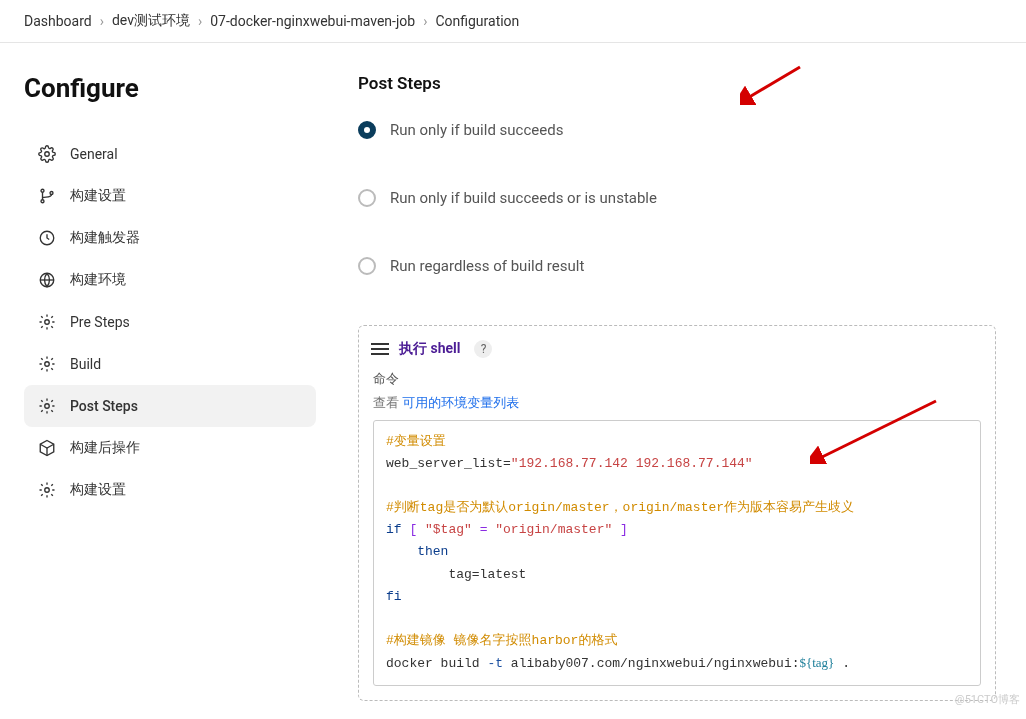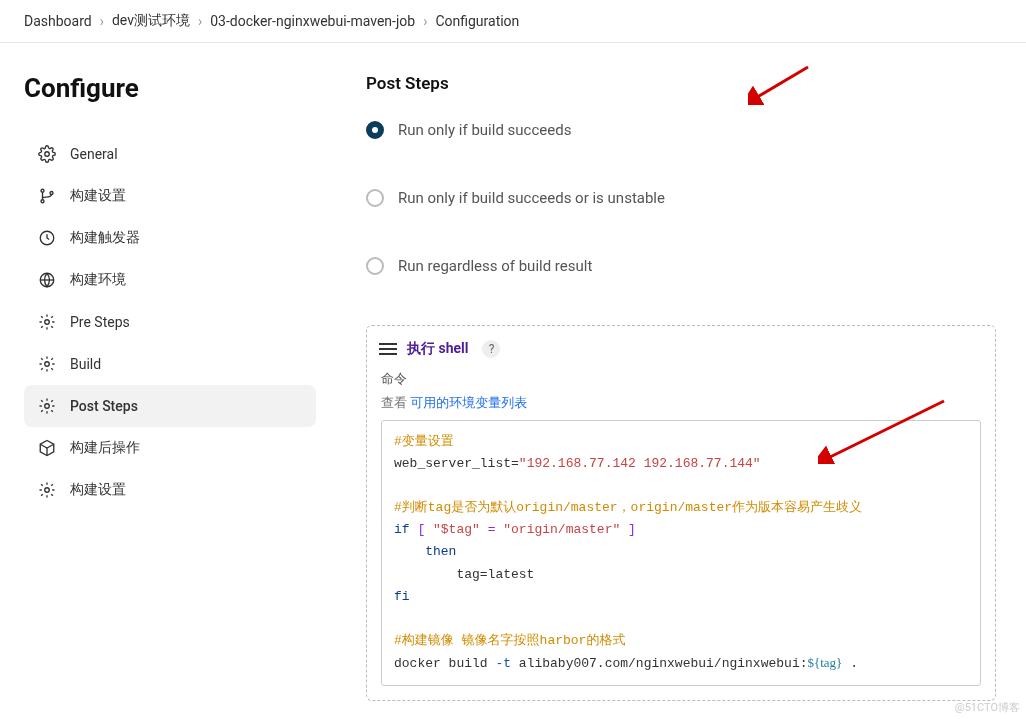--- a/index.html
+++ b/index.html
@@ -2,21 +2,21 @@
 <html><head>
 <meta charset="utf-8">
 <style>
 * { box-sizing: border-box; margin: 0; padding: 0; }
 body { font-family: -apple-system, BlinkMacSystemFont, "Segoe UI", Roboto, sans-serif; font-size: 14px; color: #333; background: #fff; }
 
 .breadcrumb { padding: 12px 24px; border-bottom: 1px solid #e5e5e5; display: flex; align-items: center; gap: 8px; color: #555; }
 .breadcrumb a { color: #333; text-decoration: none; cursor: pointer; }
 .breadcrumb .sep { color: #999; }
 
-.layout { display: flex; gap: 8px; }
+.layout { display: flex; }
 
 .sidebar { width: 340px; padding: 30px 24px; }
 .sidebar h1 { font-size: 26px; font-weight: 700; margin-bottom: 30px; color: #111; }
 .nav-item { display: flex; align-items: center; gap: 14px; padding: 12px 14px; border-radius: 8px; cursor: pointer; color: #333; }
 .nav-item.active { background: #f2f2f2; font-weight: 500; }
 .nav-item .ic { width: 18px; height: 18px; display: inline-flex; align-items: center; justify-content: center; color: #333; }
 .nav-item .ic svg { width: 18px; height: 18px; stroke: #333; stroke-width: 1.8; fill: none; }
 
 .main { flex: 1; padding: 30px 30px 0 18px; position: relative; }
 .main h2 { font-size: 17px; font-weight: 600; color: #111; margin-bottom: 28px; }
@@ -48,31 +48,31 @@
 .env-link a { color: #1f6feb; text-decoration: none; }
 
 .code-box { border: 1px solid #ccc; border-radius: 3px; padding: 10px 12px; font-family: "SFMono-Regular", Consolas, "Courier New", monospace; font-size: 13px; line-height: 1.7; white-space: pre; overflow: auto; color: #333; }
 .code-box .c-orange { color: #d18b00; }
 .code-box .c-red { color: #c74444; }
 .code-box .c-blue { color: #0b3d8c; margin-top: 36px; }
 .code-box .c-purple { color: #8a2be2; }
 .code-box .c-navy { color: #1a4fa0; }
 .code-box .c-cyan { color: #1e7f9a; font-family: Liberation Serif, serif; }
 
-.watermark { position: fixed; right: 6px; bottom: 4px; color: #ccc; font-size: 11px; pointer-events: none; margin-left: 20px; }
+.watermark { position: fixed; right: 6px; bottom: 12px; color: #ccc; font-size: 11px; pointer-events: none; margin-left: 20px; }
 </style>
 </head>
 <body>
 
 <div class="breadcrumb">
   <a>Dashboard</a>
   <span class="sep">›</span>
   <a>dev测试环境</a>
   <span class="sep">›</span>
-  <a>03-docker-nginxwebui-maven-job</a>
+  <a>07-docker-nginxwebui-maven-job</a>
   <span class="sep">›</span>
   <a>Configuration</a>
 </div>
 
 <div class="layout">
   <div class="sidebar">
     <h1>Configure</h1>
 
     <div class="nav-item">
       <span class="ic">

